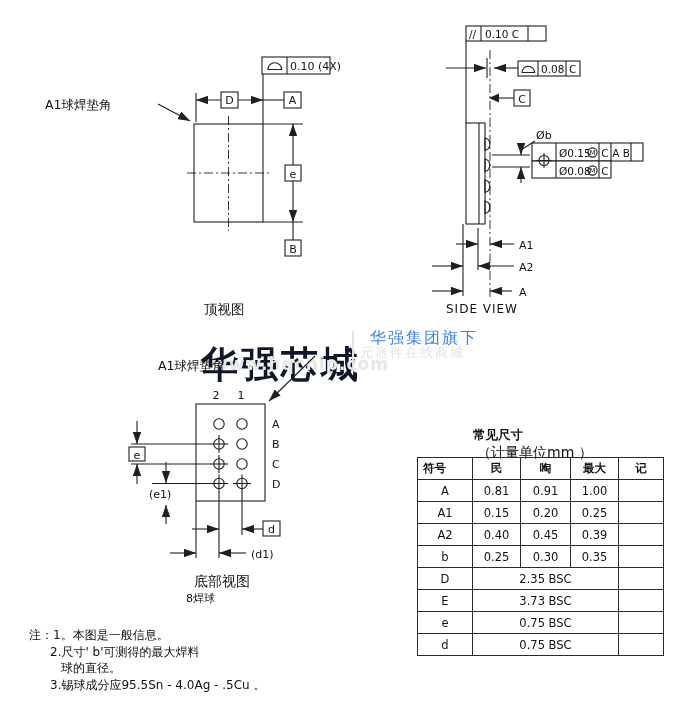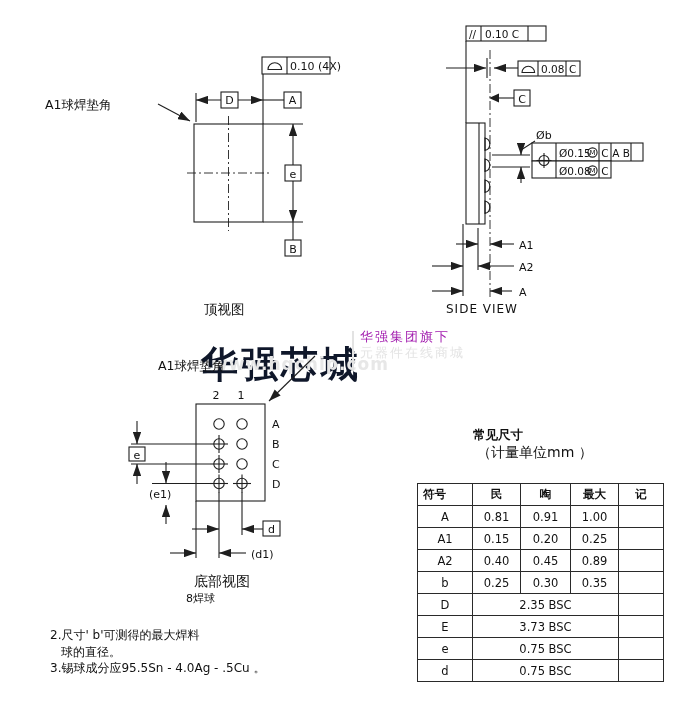--- a/index.html
+++ b/index.html
@@ -4,33 +4,33 @@
 <style>
   html,body{margin:0;padding:0;background:#fff;}
   #page{position:relative;width:682px;height:702px;background:#fff;overflow:hidden;
         font-family:"DejaVu Sans","Liberation Sans",sans-serif;color:#111;}
   .abs{position:absolute;}
   
   #wm{z-index:0;}
   .wm-brand{left:201px;top:340px;font-size:37px;font-weight:bold;color:#0f172a;letter-spacing:3px;}
   .wm-url{left:212px;top:354px;font-size:17px;font-weight:bold;color:#e7e7e7;letter-spacing:1px;}
   .wm-div{left:352px;top:331px;width:2px;height:40px;background:#e3e3e3;}
-  .wm-t1{left:360px;top:328px;font-size:13px;color:#a21caf;letter-spacing:2px;}
+  .wm-t1{left:370px;top:328px;font-size:16px;color:#3b82f6;letter-spacing:2px;}
   .wm-t2{left:360px;top:344px;font-size:13px;color:#e4e4e4;letter-spacing:2px;}
   
   #drw{left:0;top:0;z-index:1;}
   svg text{font-family:"DejaVu Sans","Liberation Sans",sans-serif;fill:#111;}
   .ln{stroke:#1f1f1f;stroke-width:1.1;fill:none;}
   .cl{stroke:#1f1f1f;stroke-width:0.9;fill:none;stroke-dasharray:9 3 2 3;}
   .bx{stroke:#1f1f1f;stroke-width:1.1;fill:#fff;}
   .t11{font-size:11px;}
   .t10{font-size:10.5px;}
   .t13{font-size:13.5px;}
   
-  #dim-table-wrap{left:417px;top:457px;z-index:2;margin-top:26px;}
+  #dim-table-wrap{left:417px;top:457px;z-index:2;}
   #tbl-title{left:473px;top:427px;font-size:12.5px;font-weight:bold;z-index:2;}
   #tbl-sub{left:477px;top:444px;font-size:14px;z-index:2;}
   table{border-collapse:collapse;table-layout:fixed;width:246px;}
   td,th{border:1px solid #2a2a2a;font-size:11.5px;font-weight:normal;
         text-align:center;padding:0;height:21px;overflow:hidden;}
   th{font-weight:bold;font-size:11.5px;}
   th.sym{text-align:left;padding-left:5px;}
   
   #notes{left:29px;top:627px;font-size:12px;line-height:16.5px;z-index:2;}
   .n-ind1{padding-left:21px;} .n-ind2{padding-left:32px;}
@@ -275,21 +275,21 @@
         <td>A1</td>
             <td>0.15</td>
             <td>0.20</td>
             <td>0.25</td>
             <td></td>
       </tr>
       <tr>
         <td>A2</td>
             <td>0.40</td>
             <td>0.45</td>
-            <td>0.89</td>
+            <td>0.39</td>
             <td></td>
       </tr>
       <tr>
         <td>b</td>
             <td>0.25</td>
             <td>0.30</td>
             <td>0.35</td>
             <td></td>
       </tr>
       <tr>
@@ -310,18 +310,19 @@
       <tr>
         <td>d</td>
             <td colspan="3">0.75 BSC</td>
             <td></td>
       </tr>
     </tbody>
       </table>
   </div>
 
   <div id="notes" class="abs">
+    <div>注：1。本图是一般信息。</div>
     <div class="n-ind1">2.尺寸' b'可测得的最大焊料</div>
     <div class="n-ind2">球的直径。</div>
     <div class="n-ind1">3.锡球成分应95.5Sn - 4.0Ag - .5Cu 。</div>
   </div>
 
 </div>
 
 </body></html>

